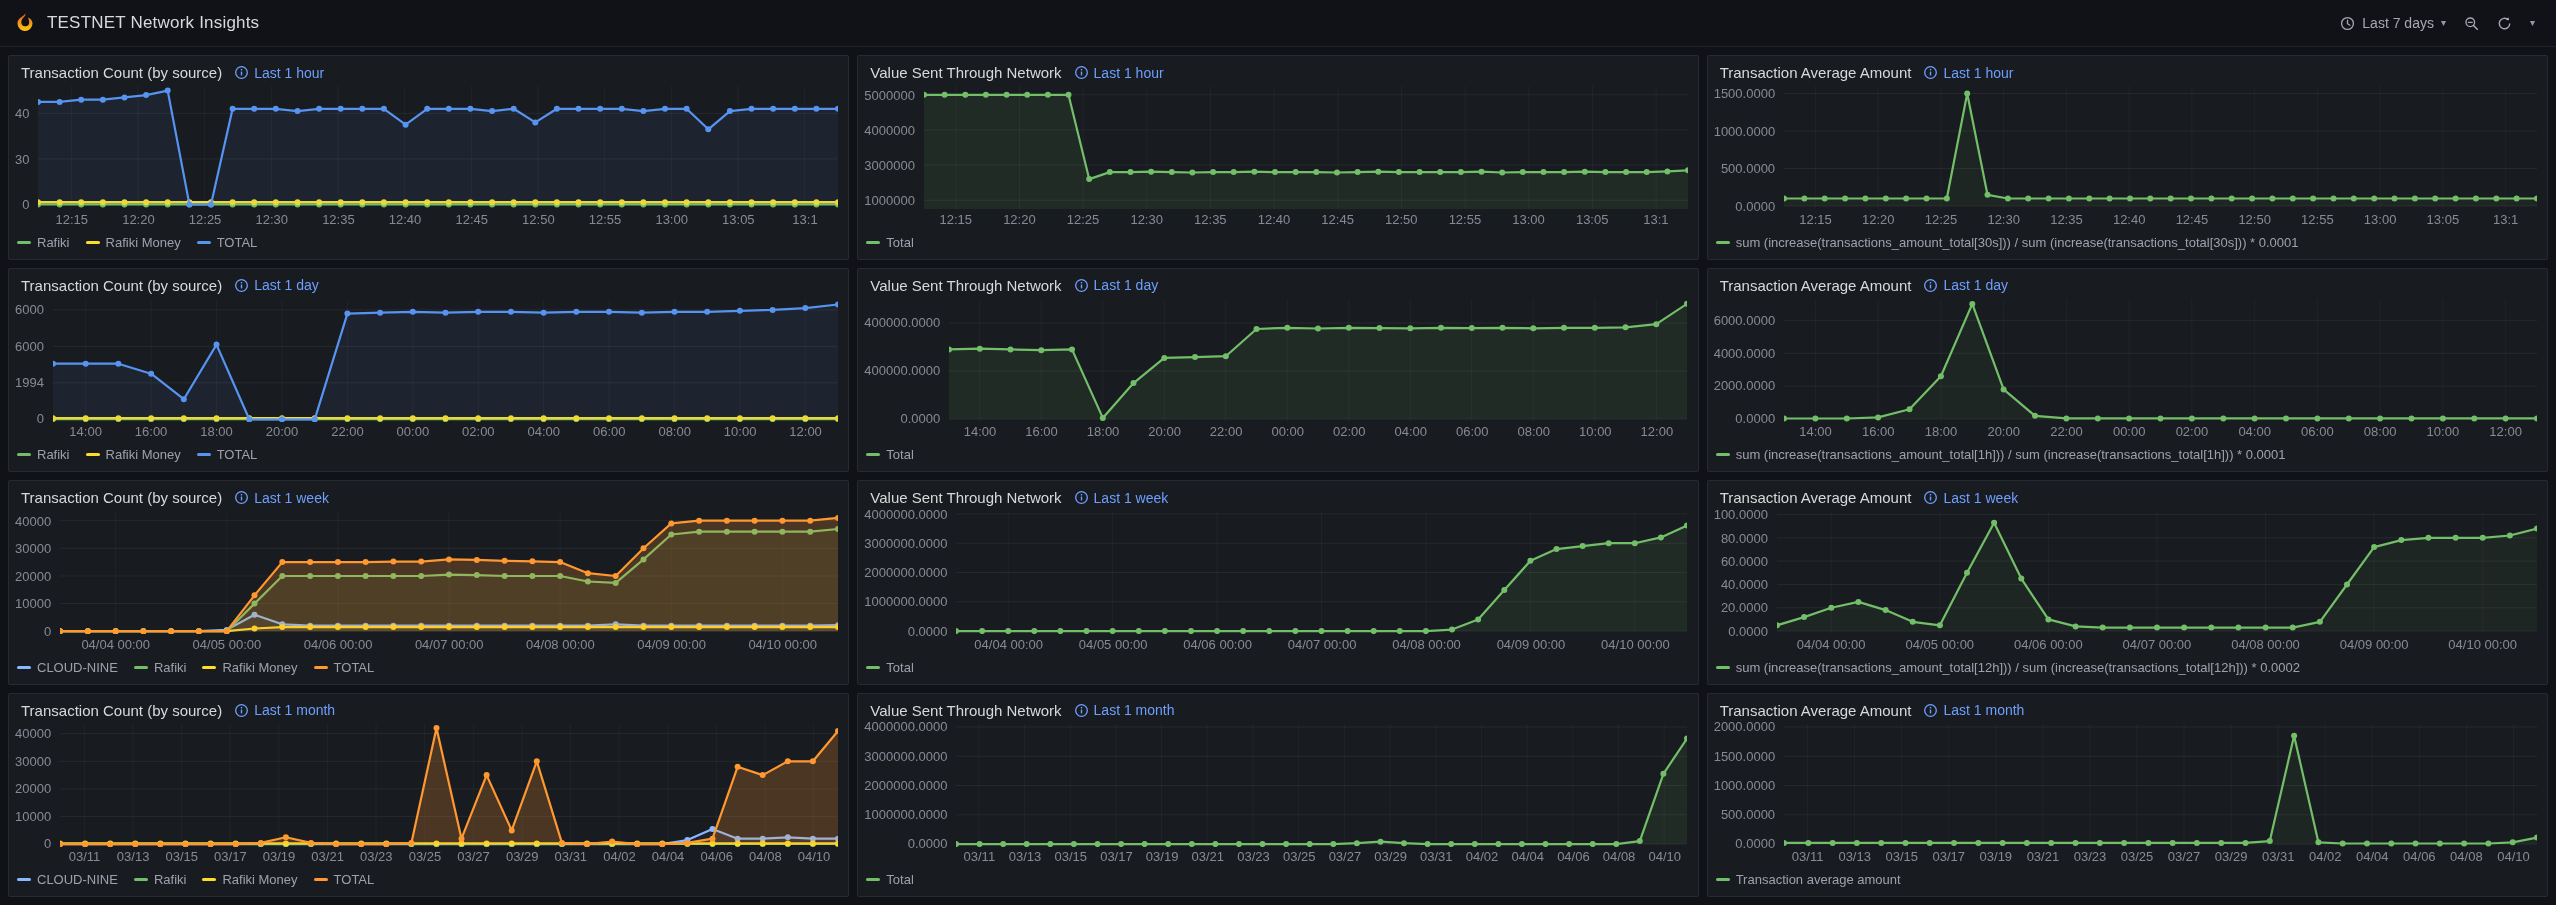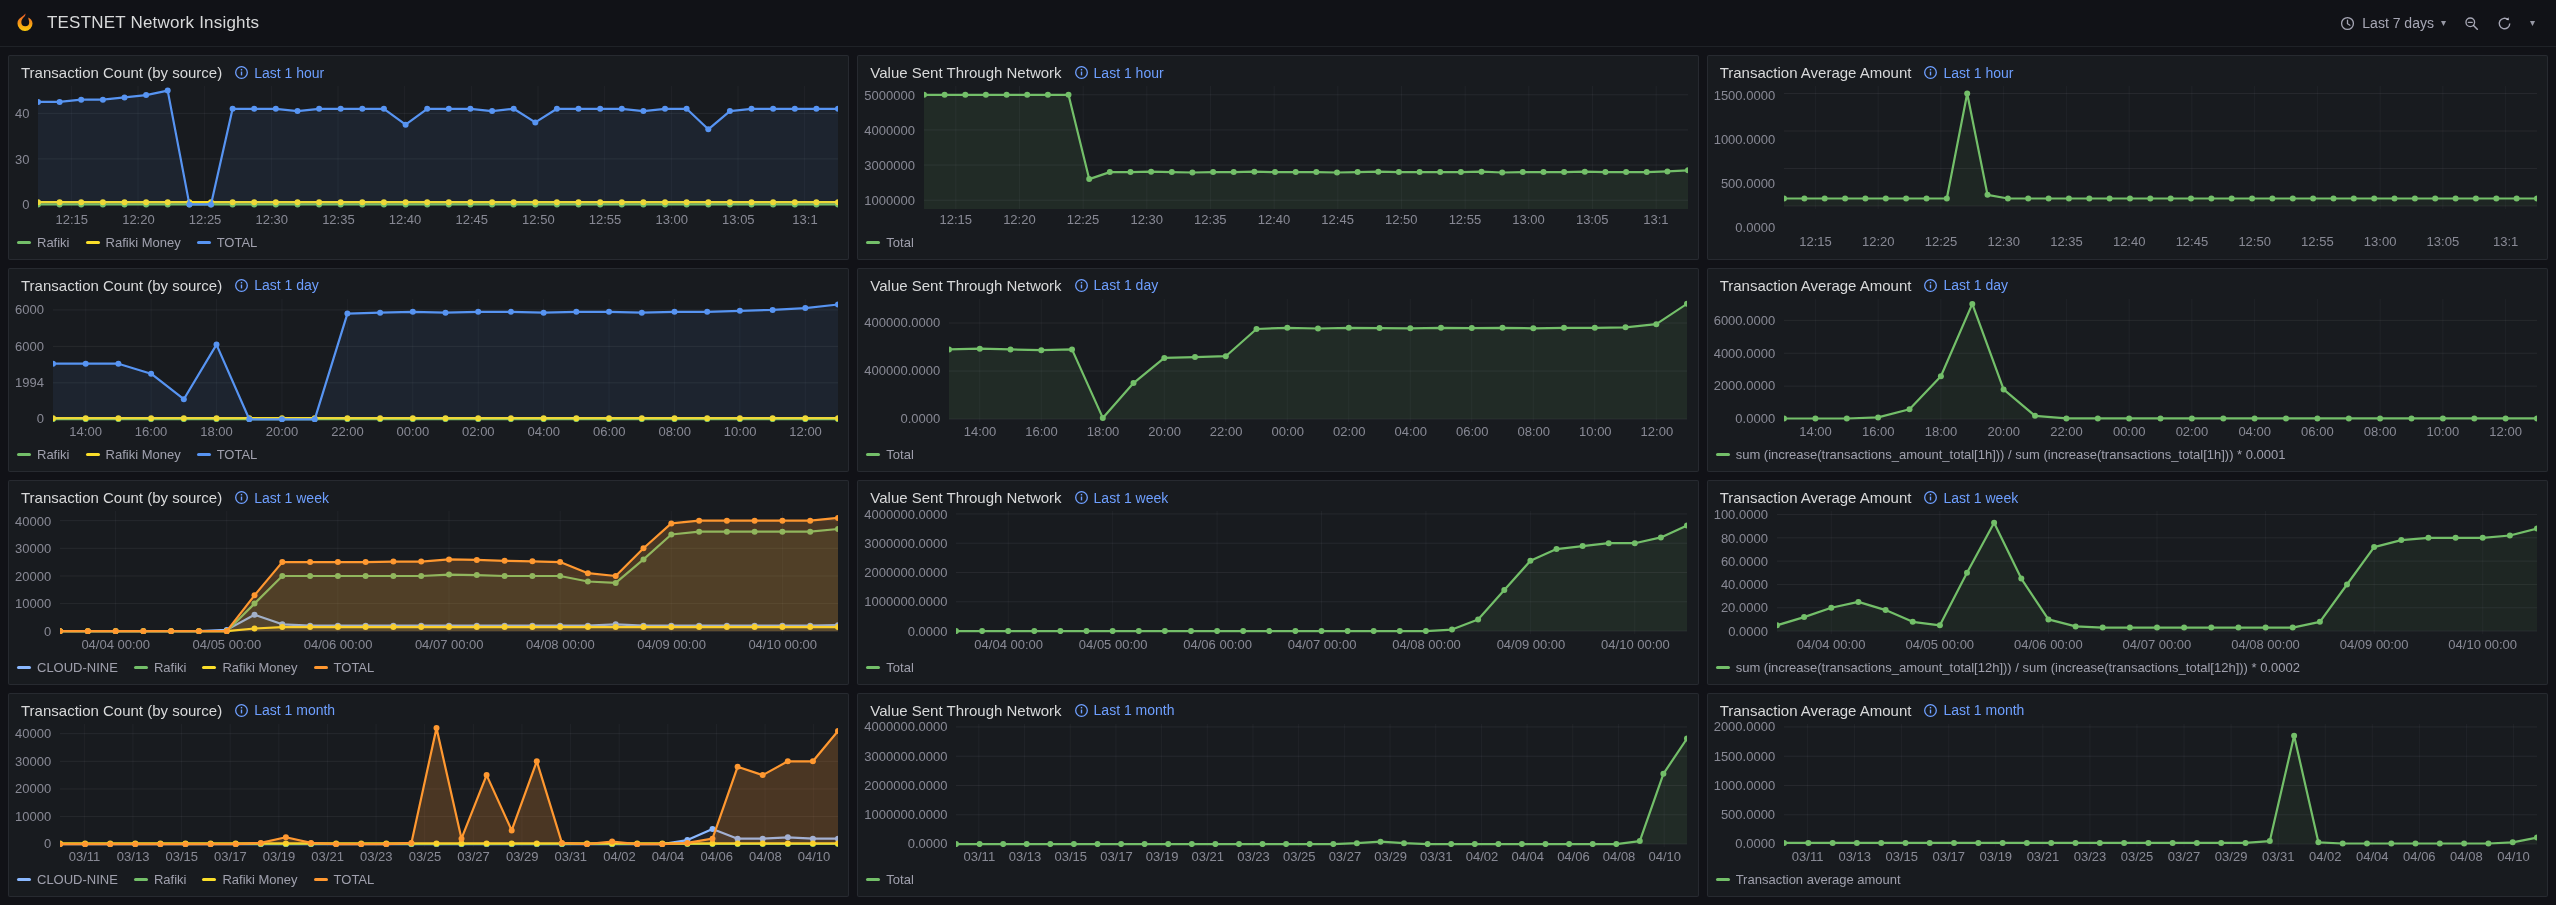--- a/index.html
+++ b/index.html
@@ -461,20 +461,26 @@
               <span class="x-label" style="left: 37.5%;">12:35</span>
               <span class="x-label" style="left: 45.8333%;">12:40</span>
               <span class="x-label" style="left: 54.1667%;">12:45</span>
               <span class="x-label" style="left: 62.5%;">12:50</span>
               <span class="x-label" style="left: 70.8333%;">12:55</span>
               <span class="x-label" style="left: 79.1667%;">13:00</span>
               <span class="x-label" style="left: 87.5%;">13:05</span>
               <span class="x-label" style="left: 95.8333%;">13:1</span>
             </div>
       </div>
+      <div class="legend">
+            <div class="legend-item">
+              <span class="swatch" style="background: rgb(115, 191, 105);"></span>
+              <span class="legend-label">sum (increase(transactions_amount_total[30s])) / sum (increase(transactions_total[30s])) * 0.0001</span>
+            </div>
+          </div>
     </div>
   </section>
 
   <section class="panel">
     <div class="panel-header">
       <h2 class="panel-title">Transaction Count (by source)</h2>
       <span class="range-link">
         <svg class="info-ic" viewBox="0 0 16 16">
           <circle cx="8" cy="8" r="6.2" fill="none" stroke="currentColor" stroke-width="1.4"></circle>
           <rect x="7.25" y="7" width="1.5" height="4.1" fill="currentColor"></rect>

